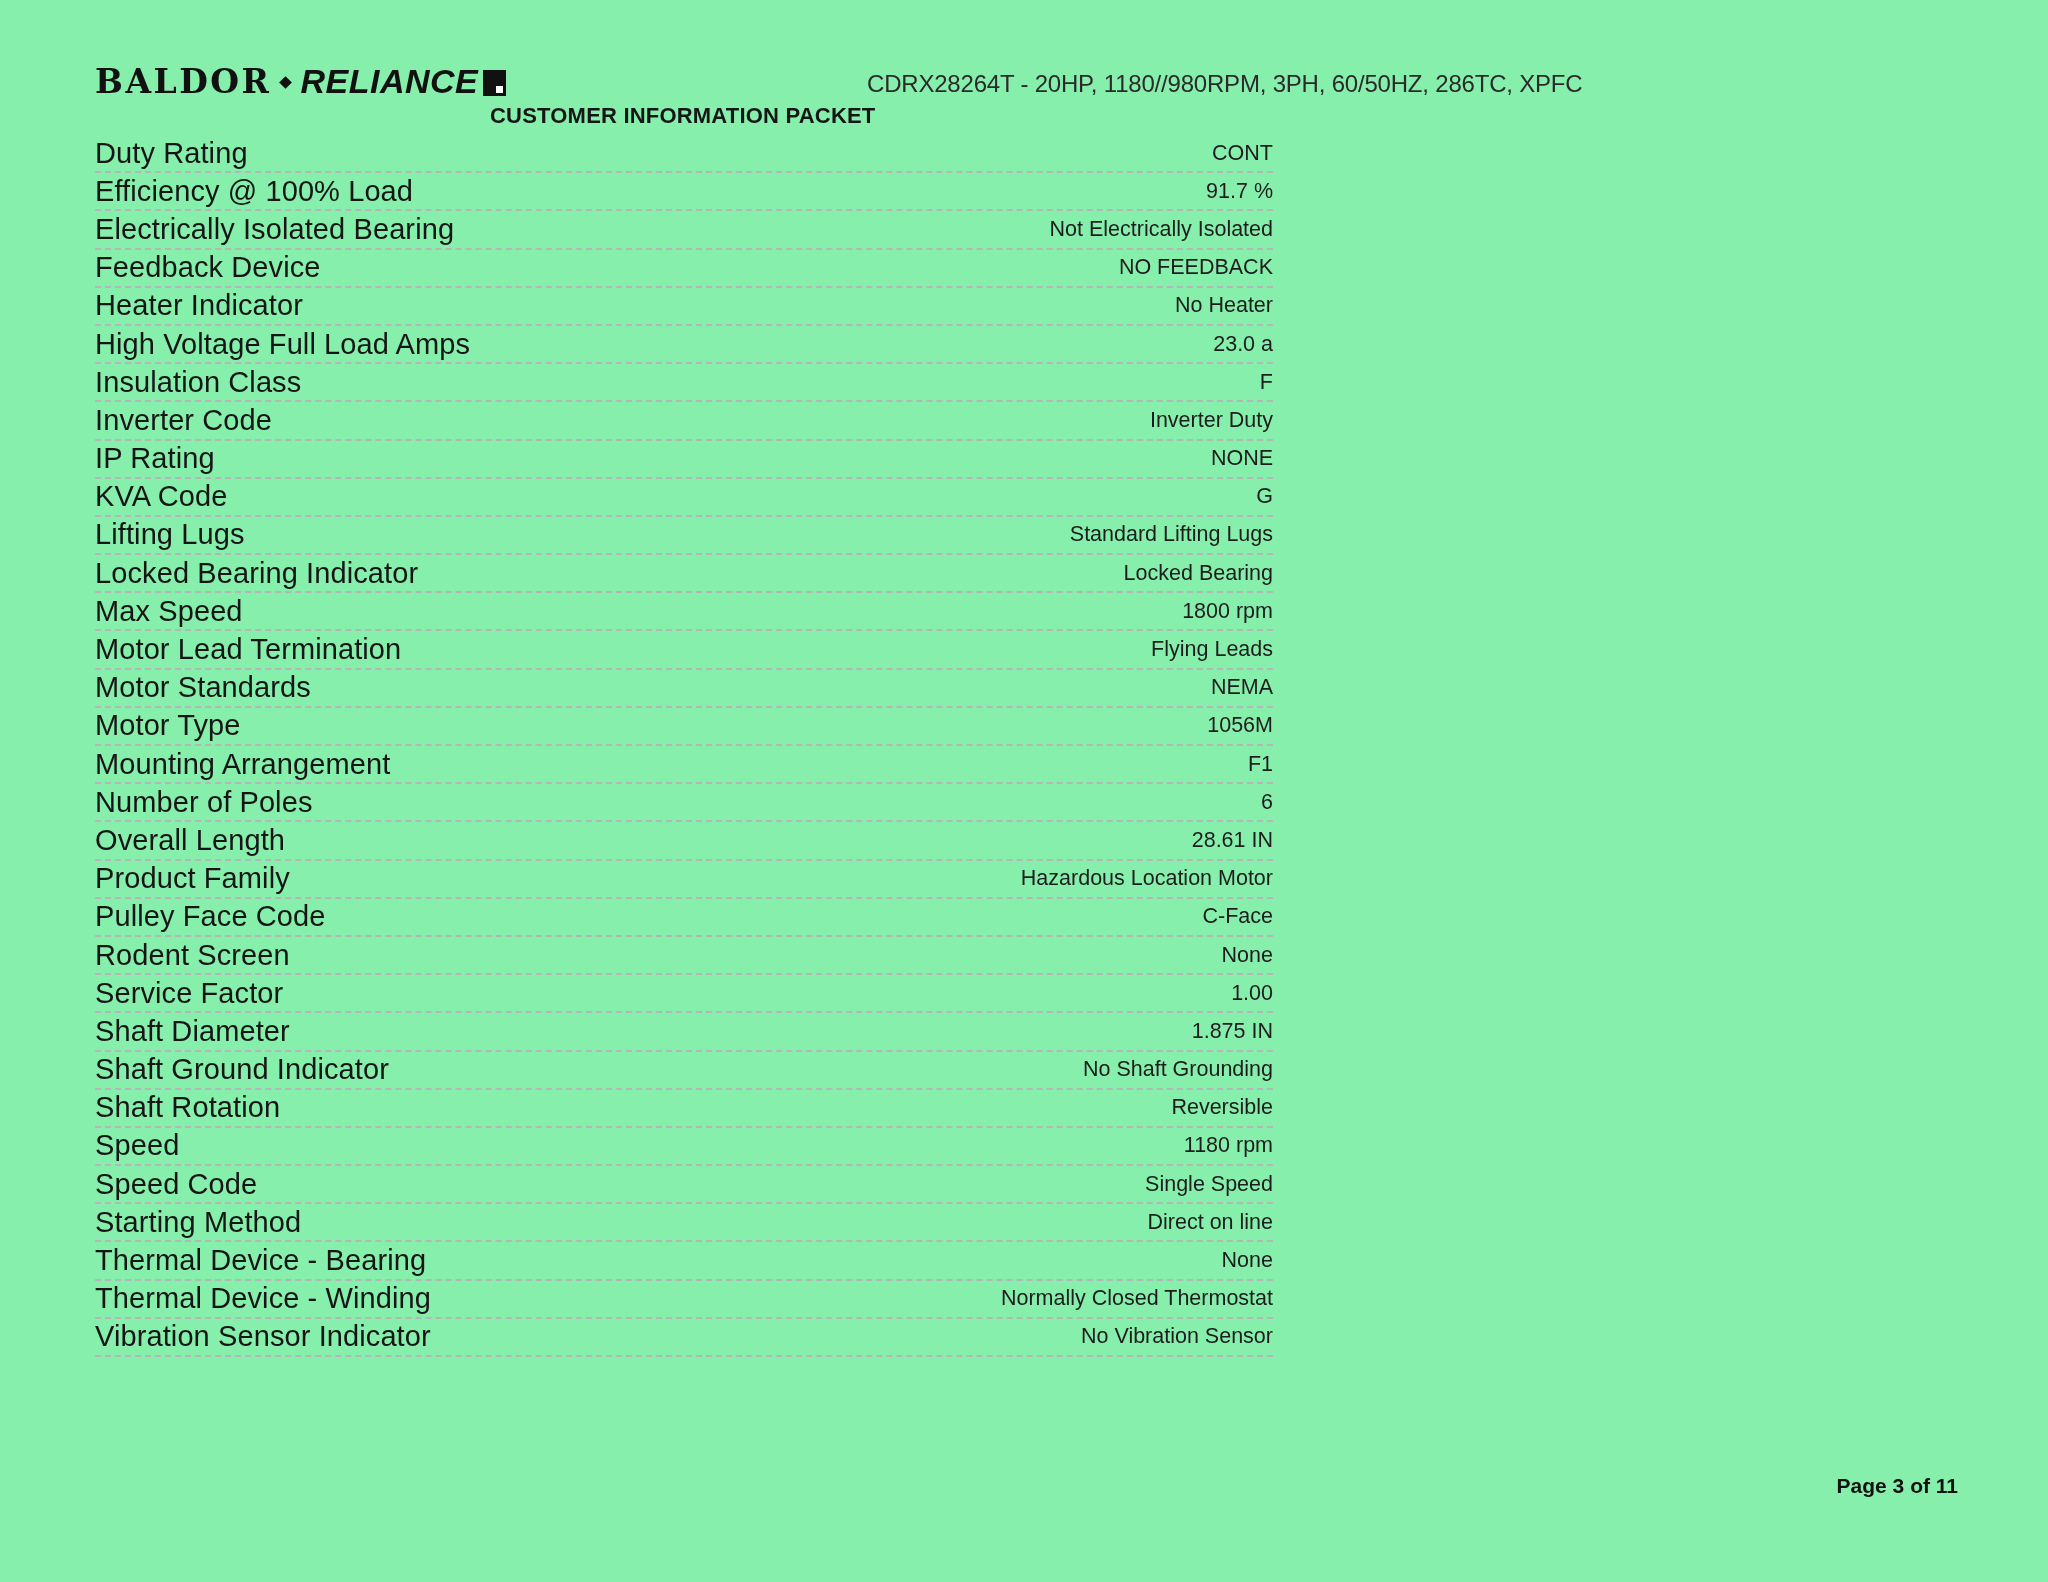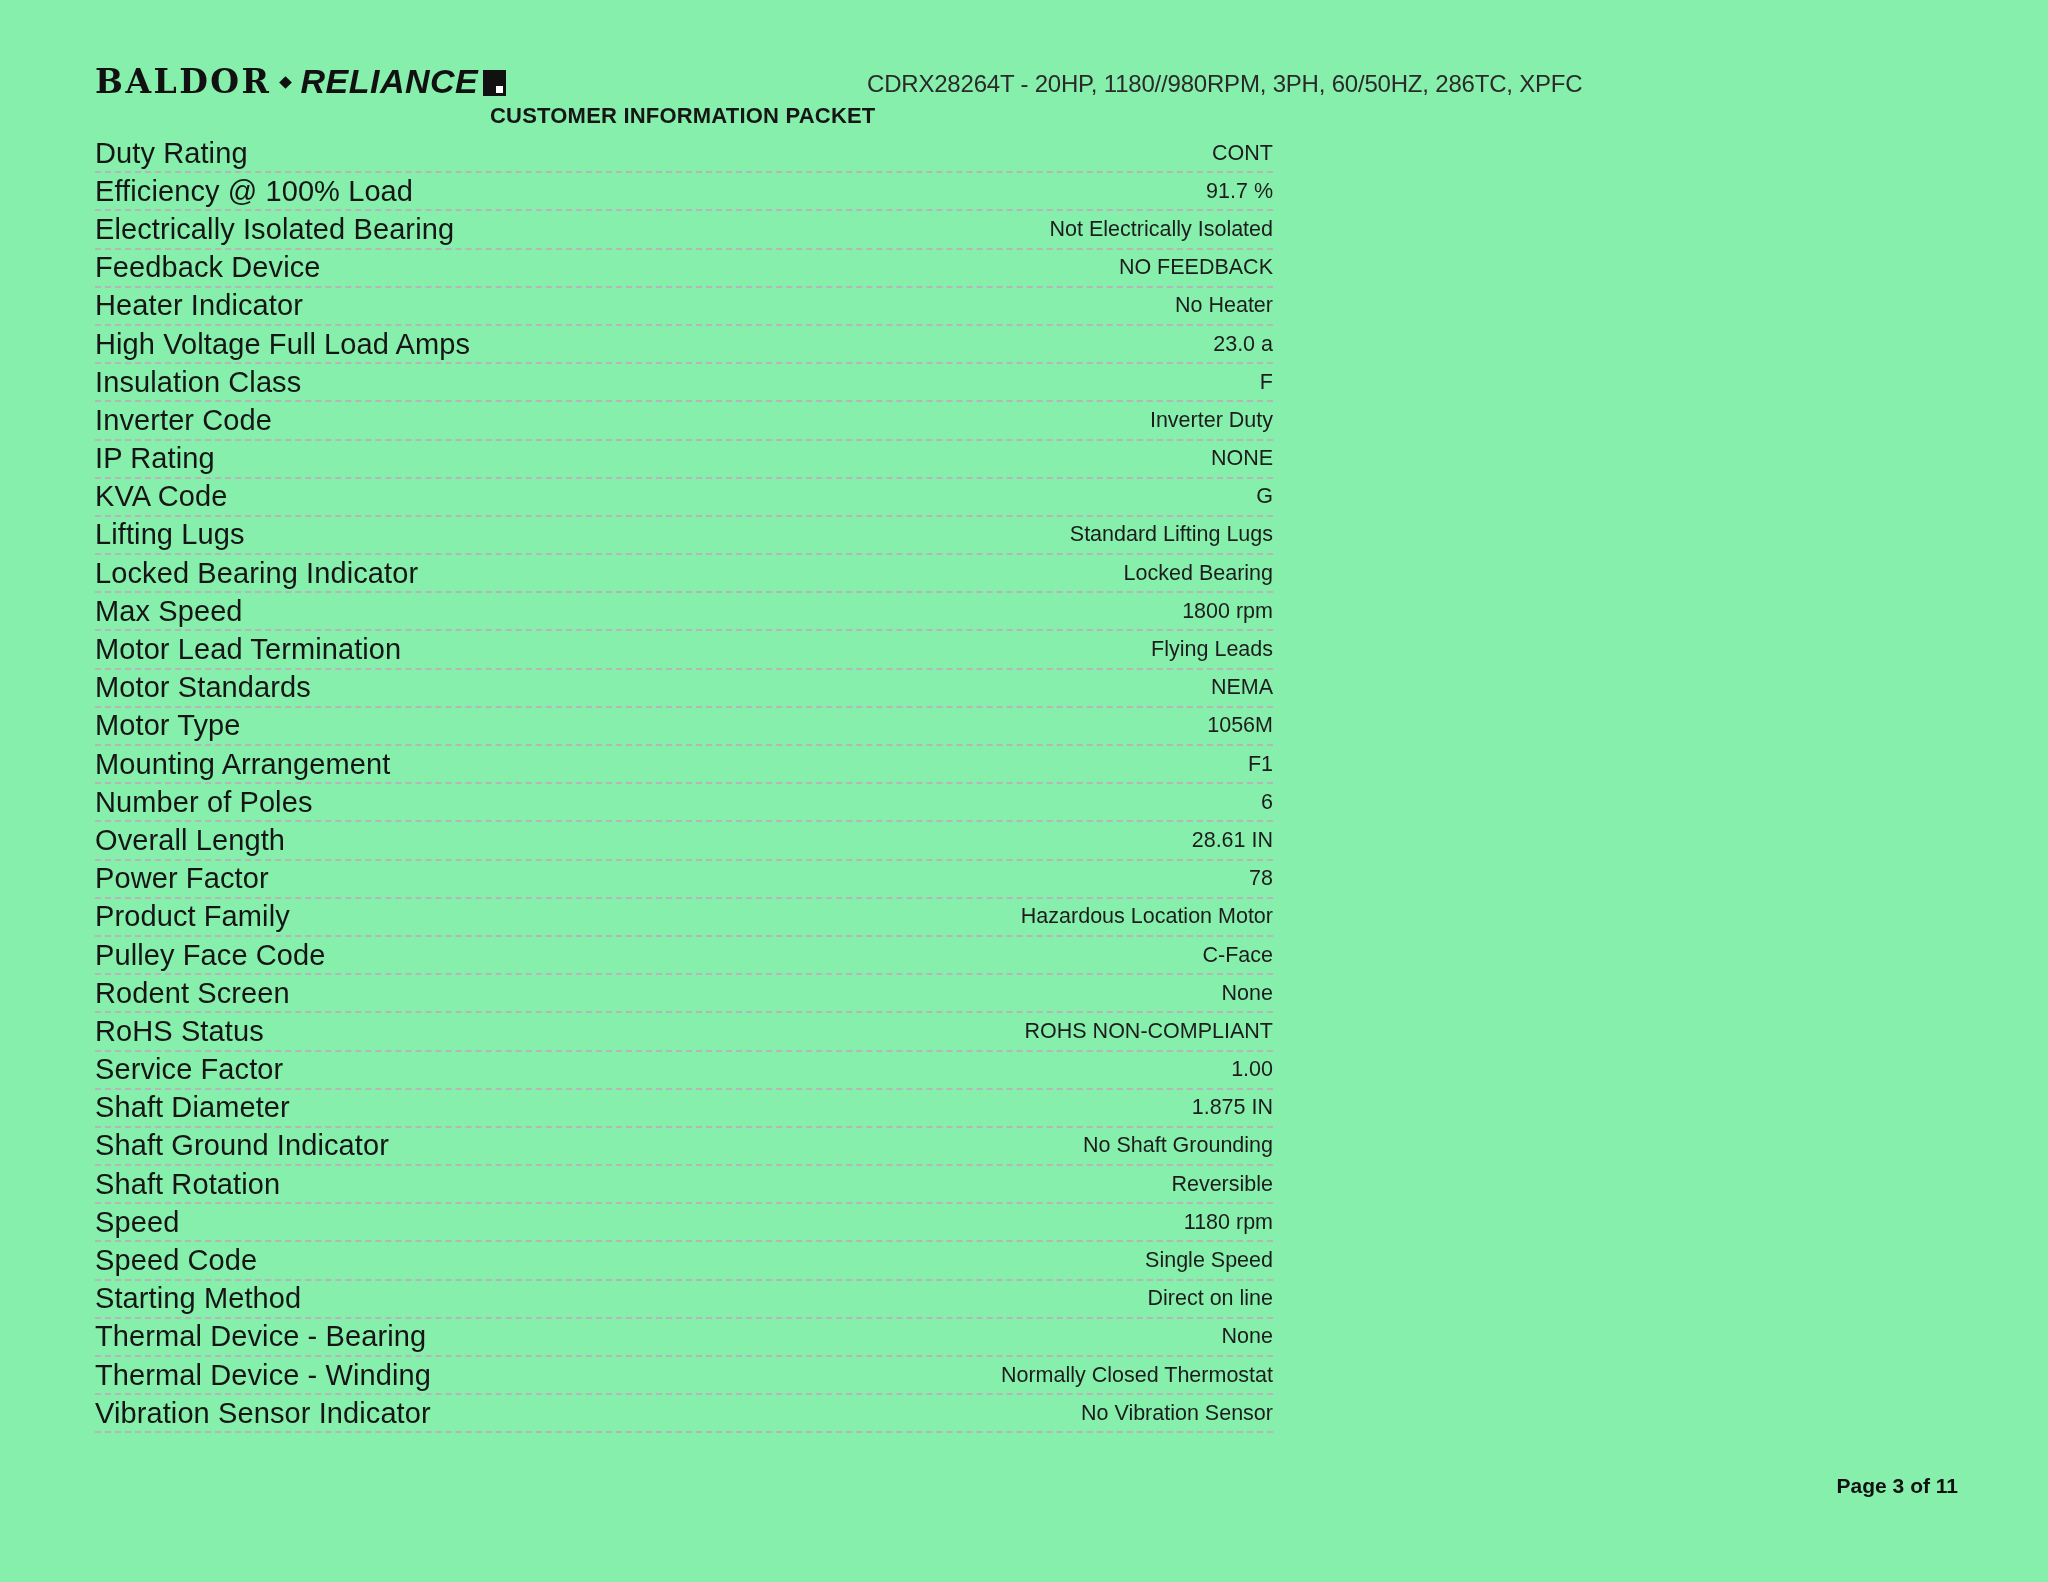--- a/index.html
+++ b/index.html
@@ -162,44 +162,36 @@
   <div class="spec-row">
     <span class="spec-label">Number of Poles</span>
     <span class="spec-value">6</span>
   </div>
 
   <div class="spec-row">
     <span class="spec-label">Overall Length</span>
     <span class="spec-value">28.61 IN</span>
   </div>
 
-  <div class="spec-row">
-    <span class="spec-label">Power Factor</span>
-    <span class="spec-value">78</span>
-  </div>
 
   <div class="spec-row">
     <span class="spec-label">Product Family</span>
     <span class="spec-value">Hazardous Location Motor</span>
   </div>
 
   <div class="spec-row">
     <span class="spec-label">Pulley Face Code</span>
     <span class="spec-value">C-Face</span>
   </div>
 
   <div class="spec-row">
     <span class="spec-label">Rodent Screen</span>
     <span class="spec-value">None</span>
   </div>
 
-  <div class="spec-row">
-    <span class="spec-label">RoHS Status</span>
-    <span class="spec-value">ROHS NON-COMPLIANT</span>
-  </div>
 
   <div class="spec-row">
     <span class="spec-label">Service Factor</span>
     <span class="spec-value">1.00</span>
   </div>
 
   <div class="spec-row">
     <span class="spec-label">Shaft Diameter</span>
     <span class="spec-value">1.875 IN</span>
   </div>

